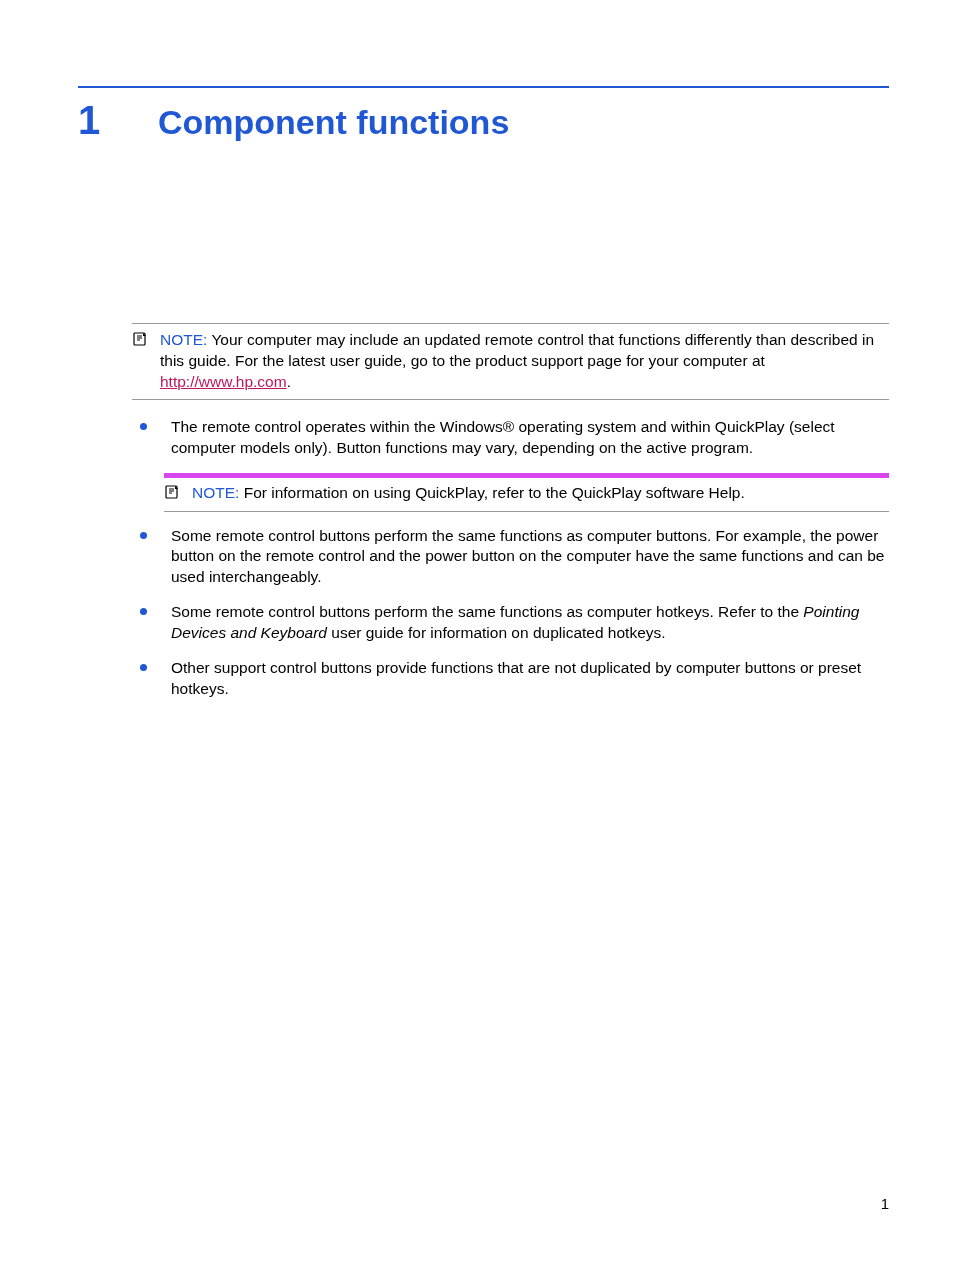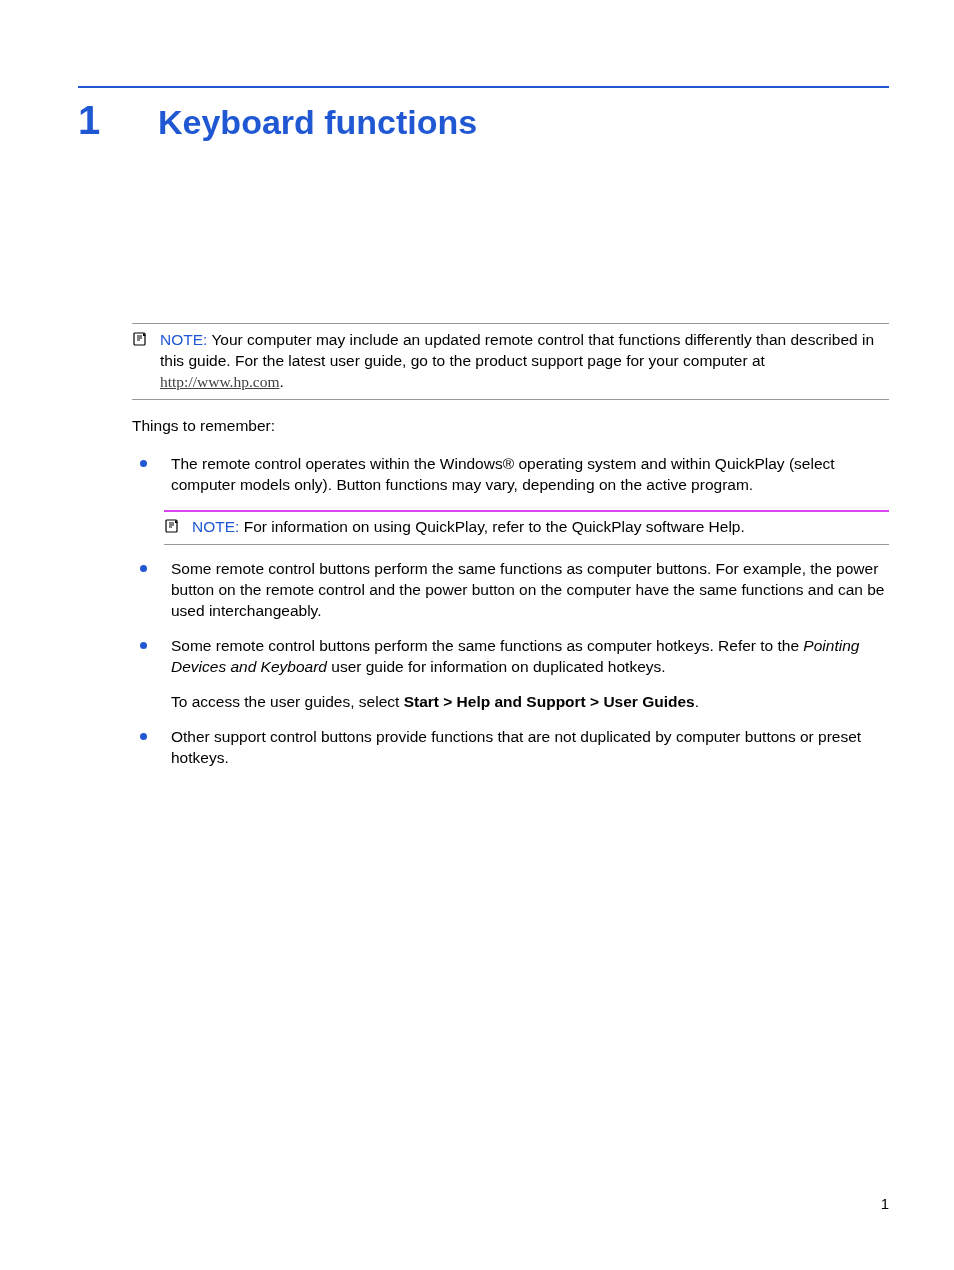--- a/index.html
+++ b/index.html
@@ -62,23 +62,22 @@
       height: 16px;
     }
     .note-body {
       flex: 1;
     }
     .note-label {
       font-weight: normal;
       color: #2058d4;
     }
     .link {
-      color: #404040;
+      color: #be185d;
       text-decoration: underline;
-      font-family: Liberation Serif, serif;
     }
     .para {
       margin-bottom: 16px;
     }
     .bullet-list {
       list-style: none;
       margin-left: 8px;
       margin-top: 17px;
     }
     .bullet-item {
@@ -97,21 +96,21 @@
     }
     .bullet-text {
       flex: 1;
     }
     .nested-note {
       margin-left: 24px;
       margin-top: 10px;
       margin-bottom: 14px;
     }
     .nested-note .note-block {
-      border-top: 2px solid #d946ef;
+      border-top: 5px solid #d946ef;
       border-bottom: 1px solid #999;
       padding: 5px 0;
       margin-bottom: 0;
     }
     .italic {
       font-style: italic;
     }
     .bold {
       font-weight: bold;
     }
@@ -126,41 +125,40 @@
     }
   </style>
 </head>
 <body>
 
 <div class="page">
   <div class="top-rule"></div>
 
   <div class="chapter-header">
     <div class="chapter-number">1</div>
-    <div class="chapter-title">Keyboard functions</div>
+    <div class="chapter-title">Component functions</div>
   </div>
 
   <div class="content">
 
     <div class="note-block">
       <div class="note-icon">
         <svg viewBox="0 0 16 16">
           <rect x="2" y="2" width="11" height="12" rx="1" fill="none" stroke="#000" stroke-width="1.2"></rect>
           <path d="M5 5 L10 5 M5 7 L10 7 M5 9 L8 9" stroke="#000" stroke-width="1" fill="none"></path>
           <path d="M11 2 L14 5 L11 5 Z" fill="#000"></path>
         </svg>
       </div>
       <div class="note-body">
         <span class="note-label">NOTE:</span>
         <span>Your computer may include an updated remote control that functions differently than described in this guide. For the latest user guide, go to the product support page for your computer at </span><a class="link">http://www.hp.com</a><span>.</span>
       </div>
     </div>
 
 
-    <p class="para">Things to remember:</p>
 
     <ul class="bullet-list">
 
       <li class="bullet-item">
         <span class="bullet-dot"></span>
         <div class="bullet-text">The remote control operates within the Windows® operating system and within QuickPlay (select computer models only). Button functions may vary, depending on the active program.</div>
       </li>
 
       <div class="nested-note">
         <div class="note-block">
@@ -180,23 +178,20 @@
 
       <li class="bullet-item">
         <span class="bullet-dot"></span>
         <div class="bullet-text">Some remote control buttons perform the same functions as computer buttons. For example, the power button on the remote control and the power button on the computer have the same functions and can be used interchangeably.</div>
       </li>
 
       <li class="bullet-item">
         <span class="bullet-dot"></span>
         <div class="bullet-text">
           <span>Some remote control buttons perform the same functions as computer hotkeys. Refer to the </span><span class="italic">Pointing Devices and Keyboard</span><span> user guide for information on duplicated hotkeys.</span>
-          <div class="sub-para">
-            <span>To access the user guides, select </span><span class="bold">Start &gt; Help and Support &gt; User Guides</span><span>.</span>
-          </div>
         </div>
       </li>
 
       <li class="bullet-item">
         <span class="bullet-dot"></span>
         <div class="bullet-text">Other support control buttons provide functions that are not duplicated by computer buttons or preset hotkeys.</div>
       </li>
 
     </ul>
 

